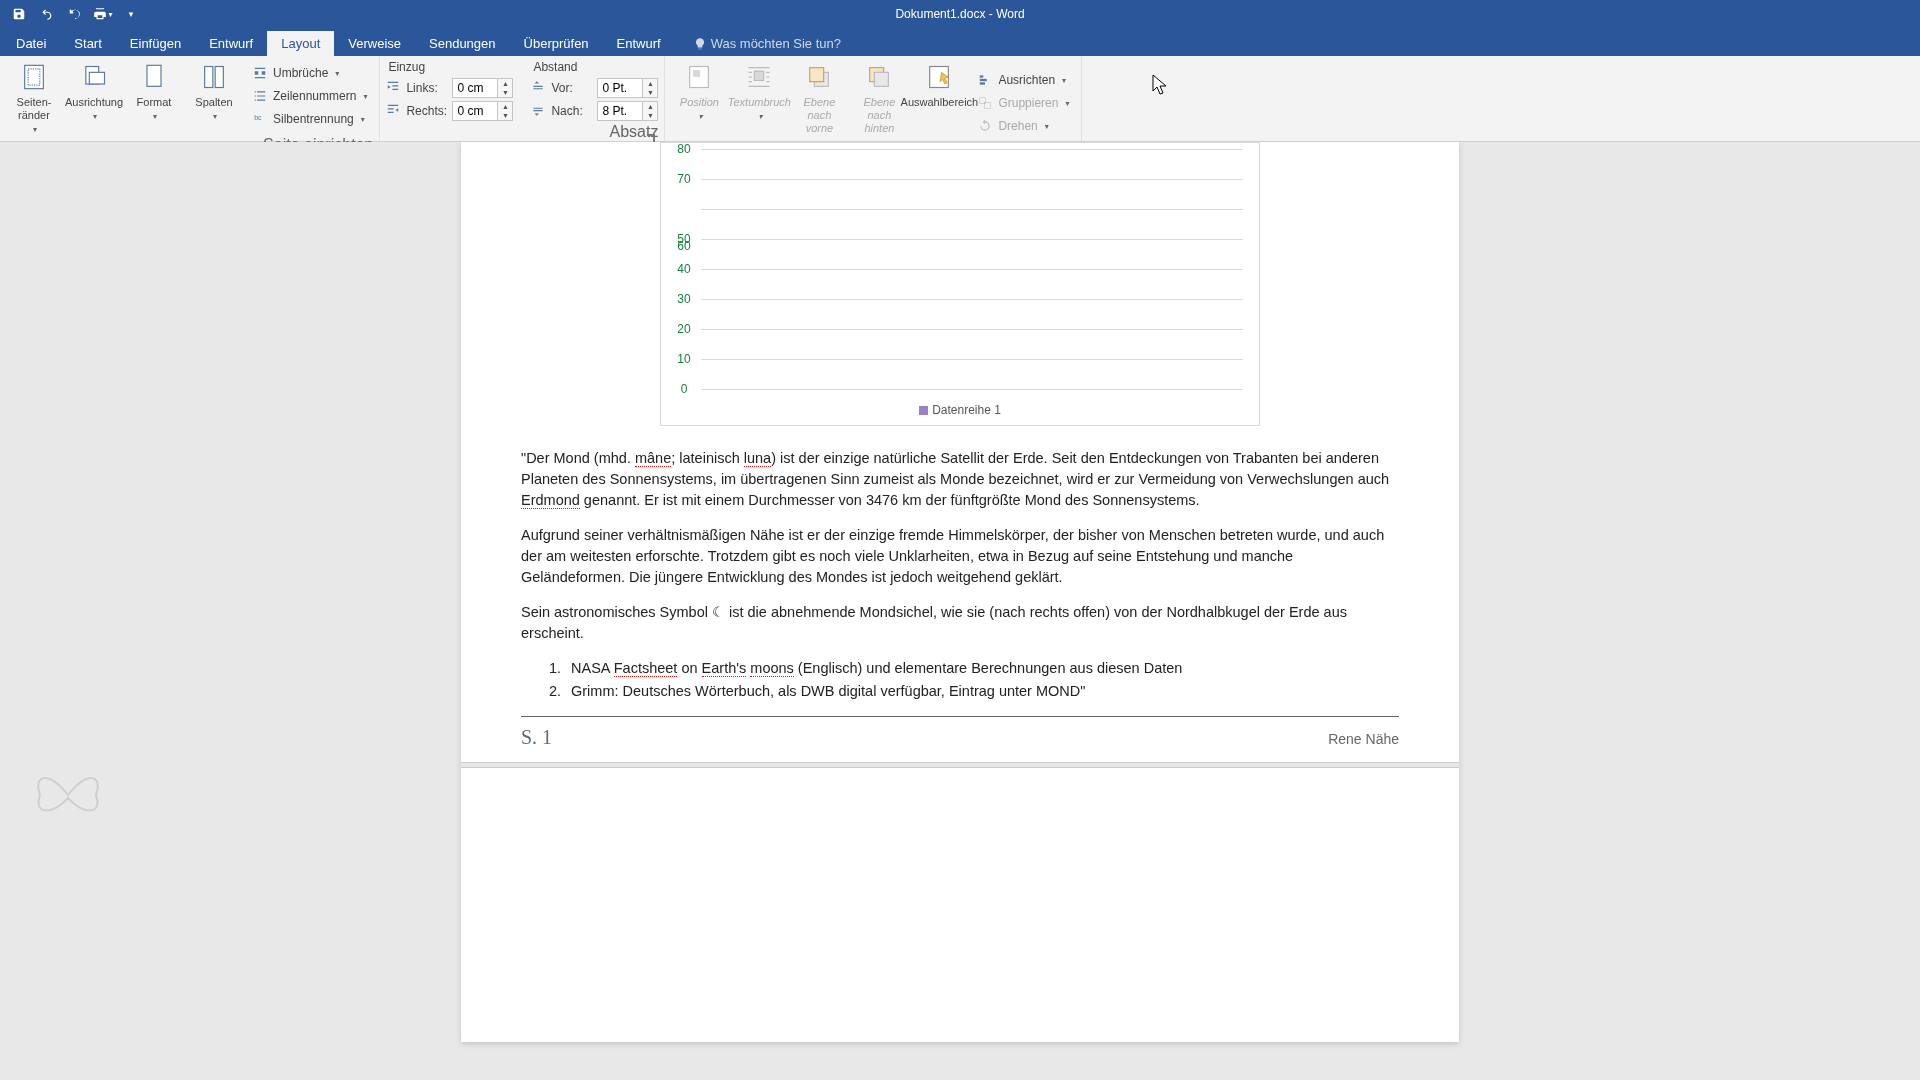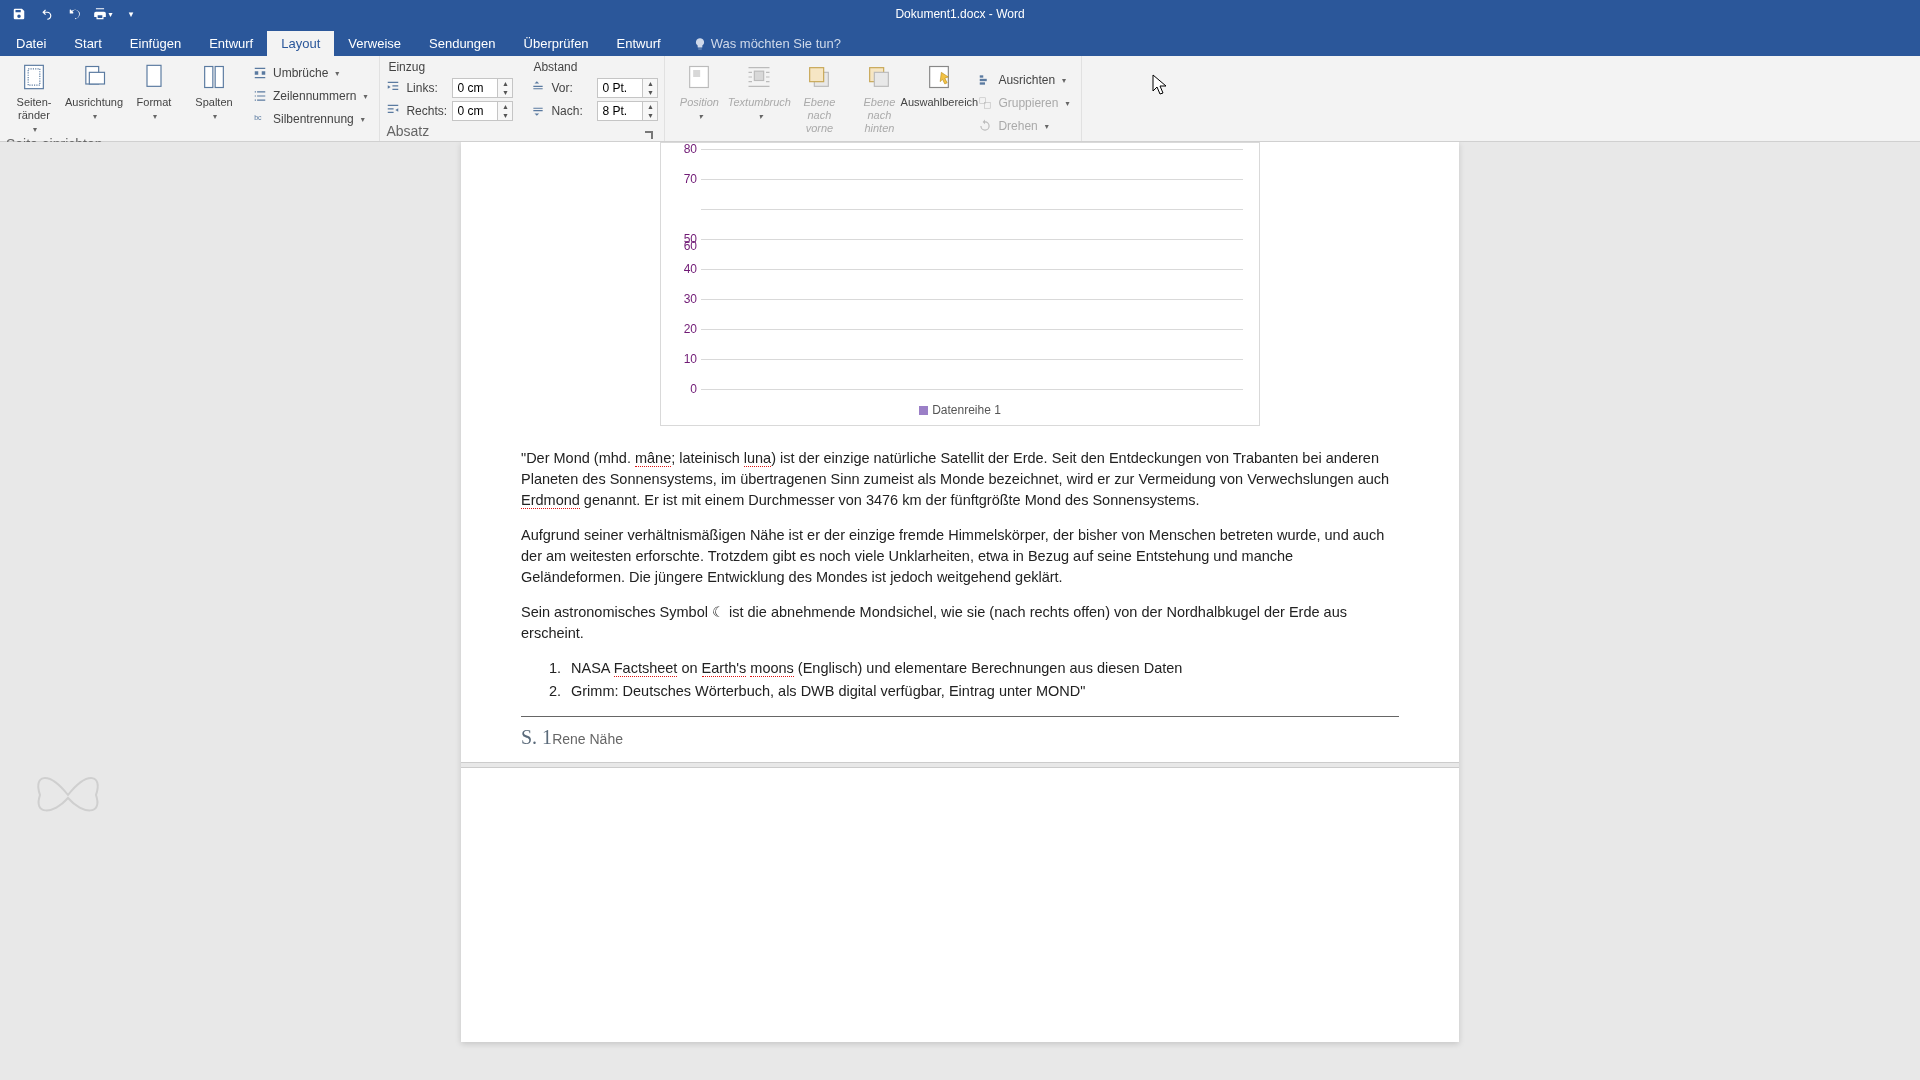--- a/index.html
+++ b/index.html
@@ -16,21 +16,21 @@
 .tabstrip { height: 28px; background: #2b579a; display: flex; align-items: flex-end; padding-left: 2px; }
 .tab { padding: 5px 14px 5px; color: #fff; font-size: 13px; cursor: pointer; }
 .tab.active { background: #f3f3f3; color: #2b579a; }
 .tell-me { display: flex; align-items: center; gap: 4px; color: #cfd9ea; margin-left: 10px; font-size: 13px; padding: 5px 8px; }
 .tell-me svg { fill: #cfd9ea; }
 
 
 .ribbon { background: #f3f3f3; border-bottom: 1px solid #d0d0d0; height: 86px; display: flex; }
 .rgroup { border-right: 1px solid #e1e1e1; padding: 2px 6px 0; display: flex; flex-direction: column; justify-content: space-between; }
 .rgroup-body { display: flex; gap: 4px; flex: 1; }
-.rgroup-label { text-align: left; font-size: 14px; color: #666; padding: 1px 0 2px; position: relative; }
+.rgroup-label { text-align: right; font-size: 16px; color: #666; padding: 1px 0 2px; position: relative; }
 .rgroup-label .launcher { position: absolute; right: 2px; bottom: 2px; width: 12px; height: 12px; cursor: pointer; }
 .rgroup-label .launcher svg { fill: #777; }
 
 .big-btn { display: flex; flex-direction: column; align-items: center; justify-content: flex-start; width: 56px; padding-top: 3px; font-size: 11px; color: #444; cursor: pointer; text-align: center; line-height: 1.2; gap: 3px; }
 .big-btn.disabled { color: #aaa; cursor: default; font-style: italic; }
 .big-btn .ico { width: 32px; height: 32px; display: flex; align-items: center; justify-content: center; }
 
 .stack { display: flex; flex-direction: column; justify-content: center; gap: 1px; }
 .small-btn { display: flex; align-items: center; gap: 5px; font-size: 12px; color: #444; padding: 2px 6px; cursor: pointer; height: 22px; }
 .small-btn.disabled { color: #aaa; cursor: default; }
@@ -48,38 +48,38 @@
 .group-header { font-size: 12px; color: #444; padding: 2px 0 2px 2px; }
 
 
 .doc-area { position: absolute; top: 142px; left: 0; right: 0; bottom: 0; overflow: auto; background: #e8e8e8; }
 .page { width: 998px; margin: 0 auto; background: #fff; box-shadow: 0 2px 6px rgba(0,0,0,.15); padding: 0 60px 20px 60px; min-height: 900px; position: relative; }
 
 
 .chart-box { border: 1px solid #d9d9d9; margin: 0 auto 22px; width: 600px; padding: 6px 6px 8px; }
 .plot { position: relative; height: 240px; margin-left: 34px; margin-right: 10px; }
 .grid-line { position: absolute; left: 0; right: 0; border-top: 1px solid #d9d9d9; }
-.ytick { position: absolute; left: -30px; width: 26px; text-align: right; font-size: 12px; color: #701a75; transform: translateY(-50%); }
+.ytick { position: absolute; left: -30px; width: 26px; text-align: center; font-size: 12px; color: #15803d; transform: translateY(-50%); }
 .bars { position: absolute; left: 0; right: 0; bottom: 0; top: 0; display: flex; justify-content: space-around; align-items: flex-end; }
 .bar-wrap { display: flex; flex-direction: column; align-items: center; width: 20%; }
 .bar { width: 42px; background: #9b7fc7; }
 .xlabels { display: flex; justify-content: space-around; margin-left: 34px; margin-right: 10px; font-size: 12px; color: #555; padding-top: 4px; }
 .xlabels span { width: 20%; text-align: center; }
 .legend { text-align: center; font-size: 12px; color: #555; padding-top: 14px; }
 .legend .sw { display: inline-block; width: 9px; height: 9px; background: #9b7fc7; margin-right: 4px; vertical-align: middle; }
 
 
 .body-text { font-size: 14.5px; color: #222; line-height: 1.45; }
 .body-text p { margin-bottom: 14px; }
 .spell { border-bottom: 1px dotted #d11; }
 .body-text ol { margin: 0 0 14px 44px; }
 .body-text ol li { padding-left: 6px; margin-bottom: 2px; }
 .src { font-style: italic; }
 .src a { color: #1155cc; }
-.footer-row { display: flex; align-items: baseline; border-top: 1px solid #666; padding-top: 6px; }
+.footer-row { display: flex; justify-content: space-between; align-items: baseline; border-top: 1px solid #666; padding-top: 6px; }
 .footer-row .pg { font-family: Georgia, serif; font-size: 20px; color: #5a6a7a; }
 .footer-row .author { font-size: 14px; color: #666; }
 .page-sep { height: 6px; background: #e8e8e8; margin: 10px -60px 0; border-top: 1px solid #ccc; border-bottom: 1px solid #ccc; }
 .next-page-bit { height: 40px; }
 
 
 .wm { position: fixed; left: 28px; bottom: 260px; opacity: .55; pointer-events: none; }
 
 
 .cursor-fx { position: absolute; top: 74px; left: 1152px; pointer-events: none; z-index: 50; }

